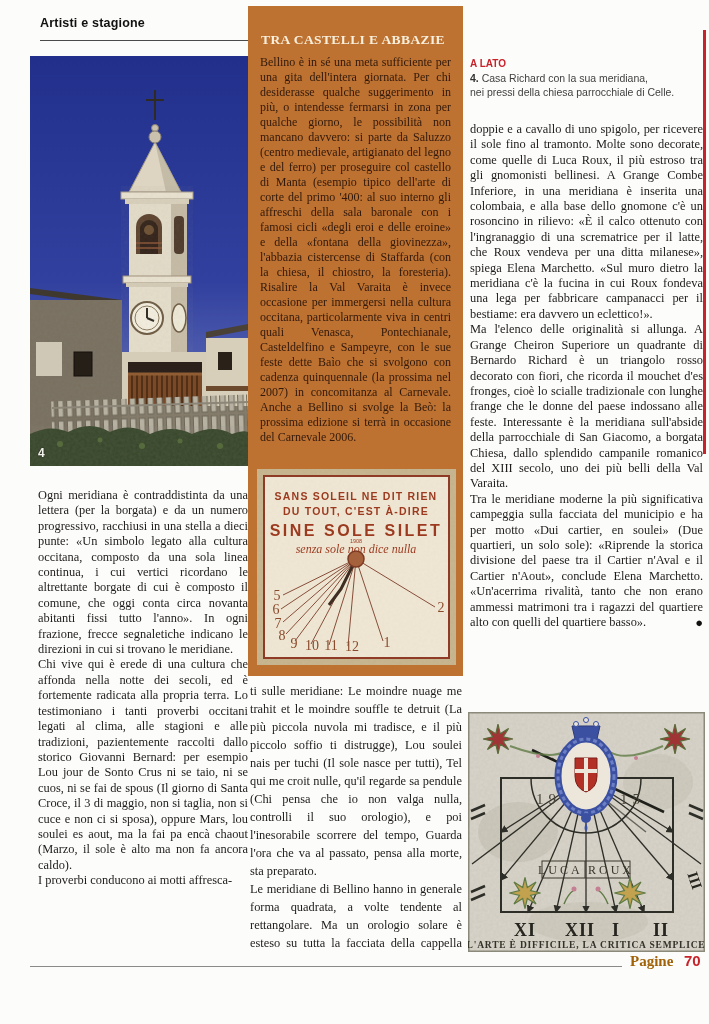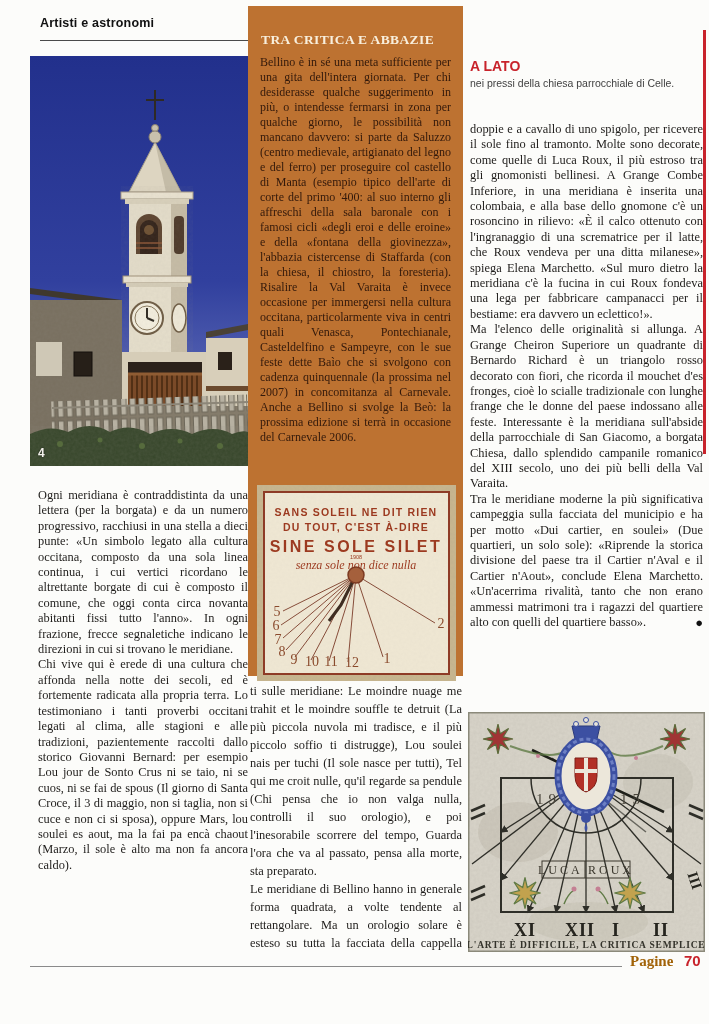--- a/index.html
+++ b/index.html
@@ -11,32 +11,32 @@
   .red-edge{position:absolute;left:703px;top:30px;width:3px;height:424px;background:#c8232b;}
 
   .photo{position:absolute;left:30px;top:56px;width:218px;height:410px;}
   .photo svg{display:block;}
 
   .band{position:absolute;left:248px;top:6px;width:215px;height:670px;background:#bd7231;}
   .band-title{font-family:"Liberation Serif",serif;font-weight:bold;color:#f8efdd;
        font-size:13.5px;letter-spacing:.4px;padding:26px 13px 7px 13px;}
   .band-body{padding:0 12px;font-size:12px;line-height:15px;text-align:justify;
        color:#33190b;}
-  .dial1{position:absolute;left:257px;top:469px;width:199px;height:196px;margin-top:16px;}
+  .dial1{position:absolute;left:257px;top:469px;width:199px;height:196px;}
 
   .col{position:absolute;text-align:justify;font-size:12.4px;line-height:15.4px;overflow:hidden;}
   .col p{margin:0;}
   .left-col{left:38px;top:488px;width:210px;height:470px;}
   .mid-col{left:250px;top:682px;width:212px;height:272px;line-height:18px;}
   .right-col{left:470px;top:122px;width:233px;height:588px;}
   .end-mark{float:right;font-size:13px;line-height:15px;color:#111;}
 
   .caption{position:absolute;left:470px;top:58px;width:235px;
        font-family:"Liberation Sans",sans-serif;}
-  .caption .kicker{color:#c8232b;font-weight:bold;font-size:14px;margin-bottom:3px;}
+  .caption .kicker{color:#c8232b;font-weight:bold;font-size:10px;margin-bottom:3px;}
   .caption .cap-line{font-size:10.5px;color:#3f3f3f;line-height:13.5px;}
   .caption .cap-num{font-weight:bold;color:#333;}
 
   .dial2{position:absolute;left:468px;top:712px;width:237px;height:240px;}
 
   .foot-rule{position:absolute;left:30px;top:966px;width:592px;height:1px;background:#8a8a8a;}
   .foot-label{position:absolute;left:630px;top:953px;font-family:"Liberation Serif",serif;
        font-weight:bold;font-size:15px;color:#a16207;}
   .foot-num{position:absolute;left:684px;top:952px;font-family:"Liberation Sans",sans-serif;
        font-weight:bold;font-size:15px;color:#c8232b;}
@@ -64,21 +64,21 @@
       <path id="star8" d="M13,0 L4.62,1.91 L9.19,9.19 L1.91,4.62 L0,13 L-1.91,4.62 L-9.19,9.19 L-4.62,1.91 L-13,0 L-4.62,-1.91 L-9.19,-9.19 L-1.91,-4.62 L0,-13 L1.91,-4.62 L9.19,-9.19 L4.62,-1.91 Z"></path>
       <marker id="arrM" orient="auto" markerWidth="7" markerHeight="7" refX="5" refY="3">
         <path d="M0,0 L6,3 L0,6 Z" fill="#2e2e28"></path>
       </marker>
       <pattern id="pk" width="9" height="60" patternUnits="userSpaceOnUse">
         <rect x="1.5" y="2" width="5.5" height="56" fill="#b7b1a2" stroke="#6e685a" stroke-width="1"></rect>
       </pattern>
     </defs>
   </svg>
 
-  <div class="hdr">Artisti e astronomi</div>
+  <div class="hdr">Artisti e stagione</div>
   <div class="hdr-rule"></div>
   <div class="red-edge"></div>
 
   <div class="photo">
     <svg viewBox="0 0 218 410" width="218" height="410">
       <rect x="0" y="0" width="218" height="410" fill="url(#sky)"></rect>
       <path d="M0,322 L42,296 L92,320 L92,410 L0,410 Z" fill="#8f7d5f"></path>
       <path d="M148,310 L218,282 L218,410 L148,410 Z" fill="#9b8a68"></path>
 
       <line x1="125" y1="34" x2="125" y2="64" stroke="#2f2a24" stroke-width="2"></line>
@@ -152,21 +152,21 @@
       <circle cx="30" cy="388" r="3" fill="#5c7340" opacity="0.8"></circle>
       <circle cx="70" cy="384" r="2.5" fill="#5c7340" opacity="0.8"></circle>
       <circle cx="112" cy="390" r="3" fill="#5c7340" opacity="0.8"></circle>
       <circle cx="150" cy="385" r="2.5" fill="#5c7340" opacity="0.8"></circle>
       <circle cx="190" cy="390" r="3" fill="#5c7340" opacity="0.8"></circle>
     </svg>
   </div>
   <div class="photo-num">4</div>
 
   <div class="band">
-    <div class="band-title">TRA CRITICA E ABBAZIE</div>
+    <div class="band-title">TRA CASTELLI E ABBAZIE</div>
     <div class="band-body">Bellino è in sé una meta sufficiente per una gita dell'intera giornata. Per chi desiderasse qualche suggerimento in più, o intendesse fermarsi in zona per qualche giorno, le possibilità non mancano davvero: si parte da Saluzzo (centro medievale, artigianato del legno e del ferro) per proseguire col castello di Manta (esempio tipico dell'arte di corte del primo '400: al suo interno gli affreschi della sala baronale con i famosi cicli «degli eroi e delle eroine» e della «fontana della giovinezza», l'abbazia cistercense di Staffarda (con la chiesa, il chiostro, la foresteria). Risalire la Val Varaita è invece occasione per immergersi nella cultura occitana, particolarmente viva in centri quali Venasca, Pontechianale, Casteldelfino e Sampeyre, con le sue feste dette Baìo che si svolgono con cadenza quinquennale (la prossima nel 2007) in concomitanza al Carnevale. Anche a Bellino si svolge la Beò: la prossima edizione si terrà in occasione del Carnevale 2006.</div>
   </div>
 
   <div class="dial1">
     <svg viewBox="0 0 199 196" width="199" height="196">
       <rect x="0" y="0" width="199" height="196" fill="#c9b78f"></rect>
       <rect x="0" y="0" width="199" height="196" filter="url(#noiseF)" opacity="0.3"></rect>
       <rect x="7" y="7" width="185" height="182" fill="#f0e8d4" stroke="#8e3a25" stroke-width="2"></rect>
       <rect x="7" y="7" width="185" height="182" filter="url(#noiseF)" opacity="0.12"></rect>
       <g font-family="Liberation Sans, sans-serif" fill="#9c3a20" text-anchor="middle">
@@ -200,26 +200,28 @@
         <text x="74" y="181">11</text>
         <text x="95" y="182">12</text>
         <text x="130" y="178">1</text>
         <text x="184" y="143">2</text>
       </g>
     </svg>
   </div>
 
   <div class="caption">
     <div class="kicker">A LATO</div>
+    <div class="cap-line"><span class="cap-num">4.</span><span> Casa Richard con la sua meridiana,</span></div>
     <div class="cap-line">nei pressi della chiesa parrocchiale di Celle.</div>
   </div>
 
   <div class="col left-col">
     <p>Ogni meridiana è contraddistinta da una lettera (per la borgata) e da un numero progressivo, racchiusi in una stella a dieci punte: «Un simbolo legato alla cultura occitana, composto da una sola linea continua, i cui vertici ricordano le altrettante borgate di cui è composto il comune, che oggi conta circa novanta abitanti fissi tutto l'anno». In ogni frazione, frecce segnaletiche indicano le direzioni in cui si trovano le meridiane.</p>
     <p>Chi vive qui è erede di una cultura che affonda nella notte dei secoli, ed è fortemente radicata alla propria terra. Lo testimoniano i tanti proverbi occitani legati al clima, alle stagioni e alle tradizioni, pazientemente raccolti dallo storico Giovanni Bernard: per esempio Lou jour de Sonto Crus ni se taio, ni se cuos, ni se fai de spous (Il giorno di Santa Croce, il 3 di maggio, non si taglia, non si cuce e non ci si sposa), oppure Mars, lou soulei es aout, ma la fai pa encà chaout (Marzo, il sole è alto ma non fa ancora caldo).</p>
+    <p>I proverbi conducono ai motti affresca-</p>
   </div>
 
   <div class="col mid-col">
     <p>ti sulle meridiane: Le moindre nuage me trahit et le moindre souffle te detruit (La più piccola nuvola mi tradisce, e il più piccolo soffio ti distrugge), Lou soulei nais per tuchi (Il sole nasce per tutti), Tel qui me croit nulle, qu'il regarde sa pendule (Chi pensa che io non valga nulla, controlli il suo orologio), e poi l'inesorabile scorrere del tempo, Guarda l'ora che va al passato, pensa alla morte, sta preparato.</p>
     <p>Le meridiane di Bellino hanno in generale forma quadrata, a volte tendente al rettangolare. Ma un orologio solare è esteso su tutta la facciata della cappella dell'Angelo Custode (Chiazale). In qualche caso le meridiane sono di fattura molto semplice, in altri sono</p>
   </div>
 
   <div class="col right-col">
     <p>doppie e a cavallo di uno spigolo, per ricevere il sole fino al tramonto. Molte sono decorate, come quelle di Luca Roux, il più estroso tra gli gnomonisti bellinesi. A Grange Combe Inferiore, in una meridiana è inserita una colombaia, e alla base dello gnomone c'è un rosoncino in rilievo: «È il calco ottenuto con l'ingranaggio di una scrematrice per il latte, che Roux vendeva per una ditta milanese», spiega Elena Marchetto. «Sul muro dietro la meridiana c'è la fucina in cui Roux fondeva una lega per fabbricare campanacci per il bestiame: era davvero un eclettico!».</p>
     <p>Ma l'elenco delle originalità si allunga. A Grange Cheiron Superiore un quadrante di Bernardo Richard è un triangolo rosso decorato con fiori, che ricorda il mouchet d'es fronges, cioè lo scialle tradizionale con lunghe frange che le donne del paese indossano alle feste. Interessante è la meridiana sull'abside della parrocchiale di San Giacomo, a borgata Chiesa, dallo splendido campanile romanico del XIII secolo, uno dei più belli della Val Varaita.</p>

